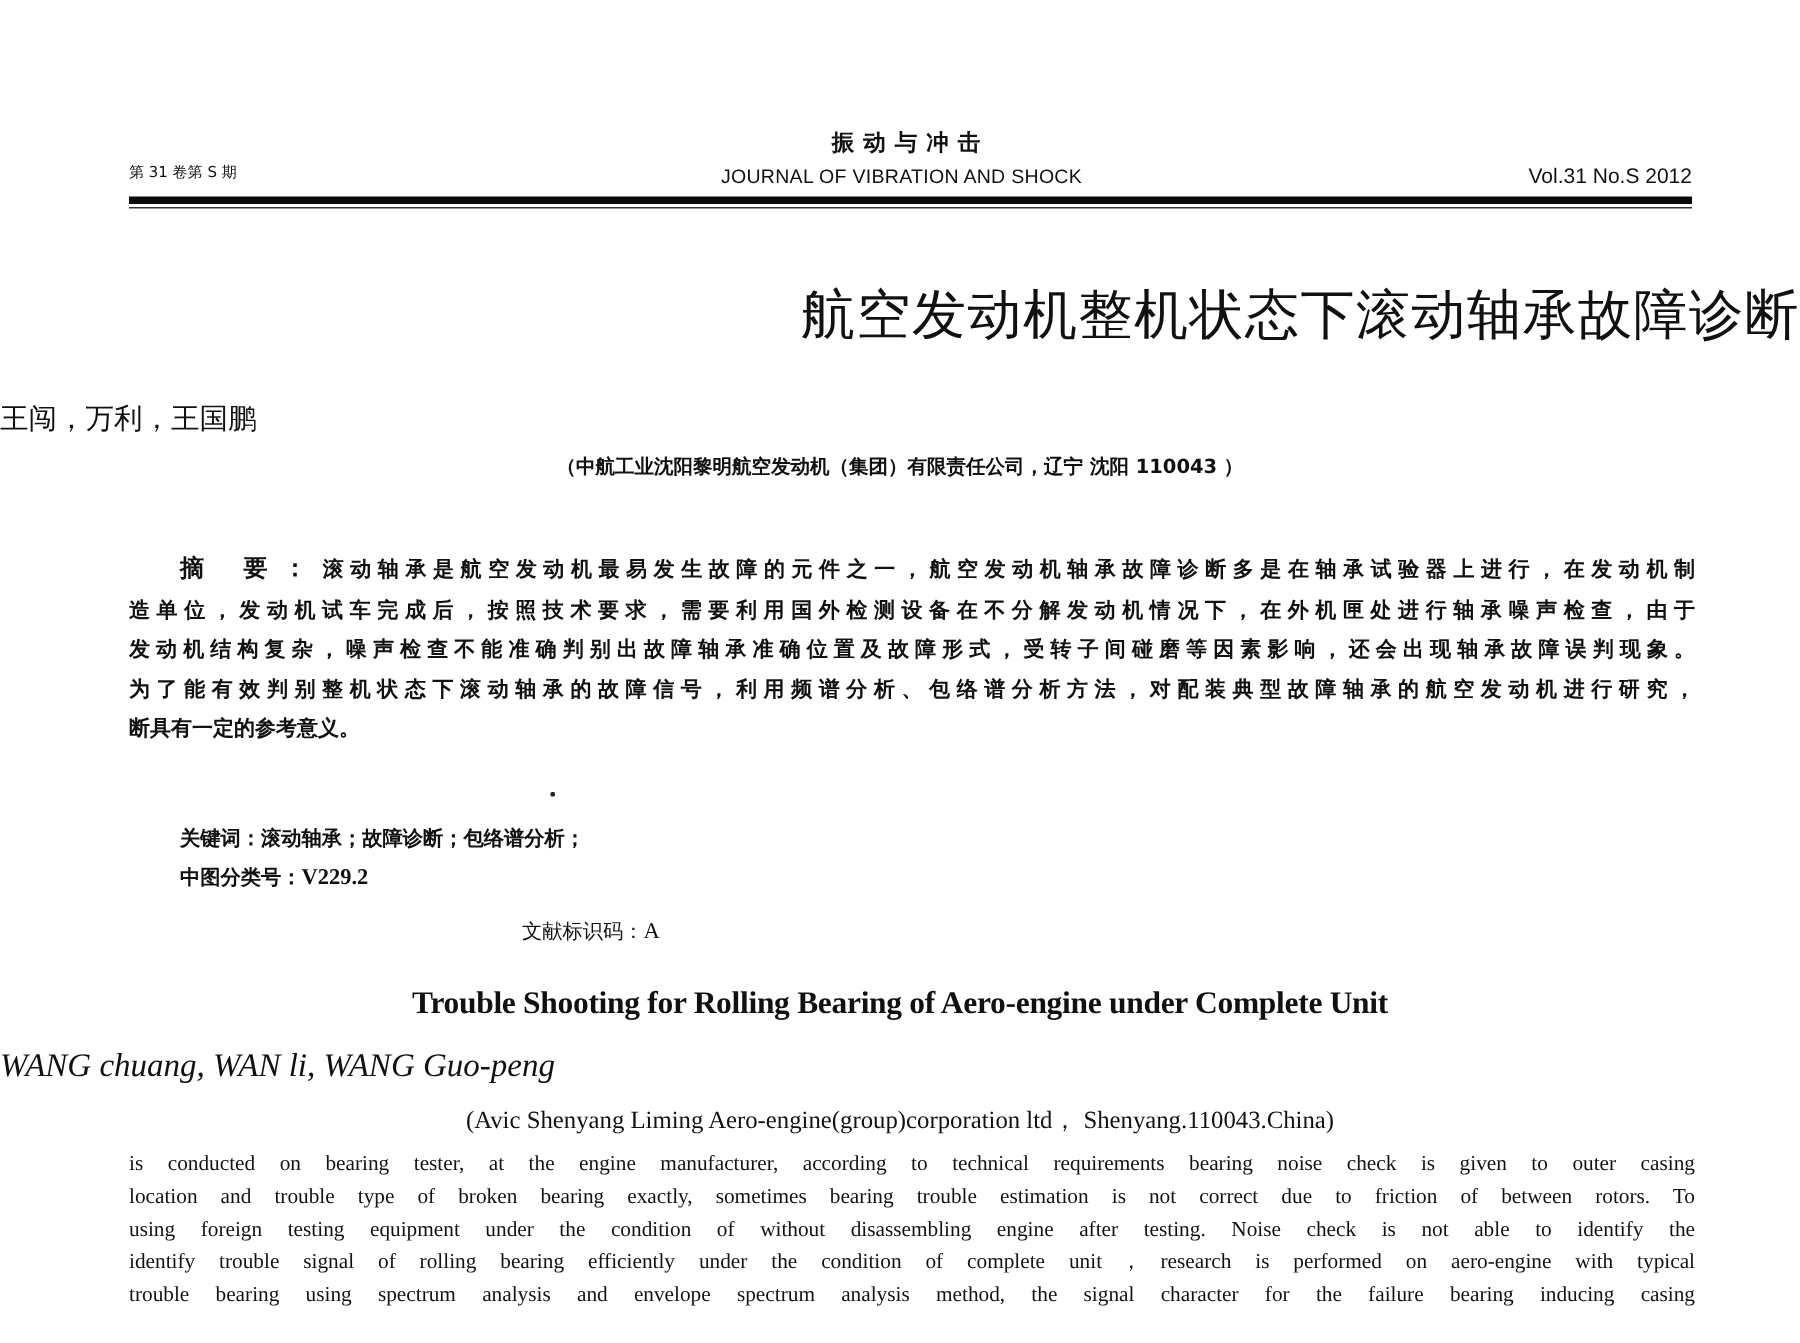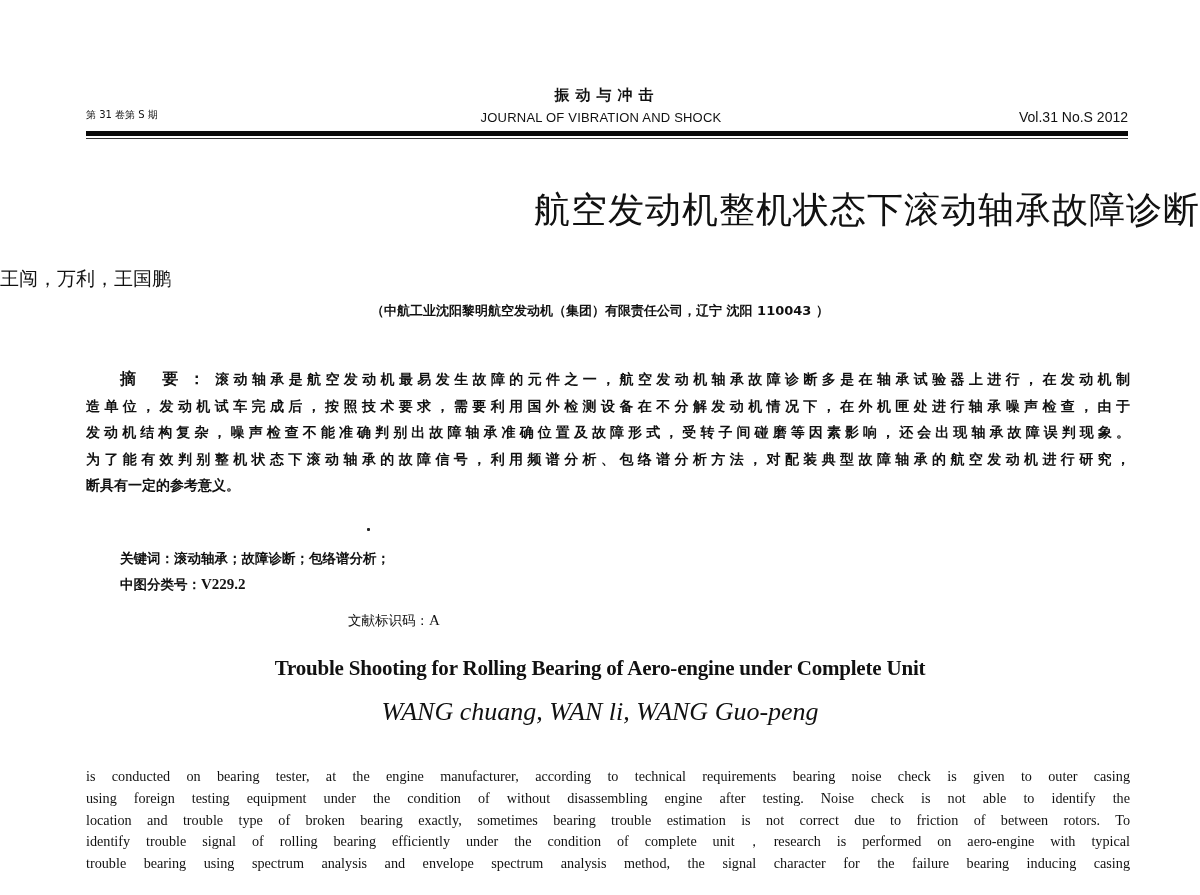--- a/index.html
+++ b/index.html
@@ -178,24 +178,24 @@
       text-align: center;
       font-family: "Liberation Serif", serif;
       font-weight: bold;
       font-size: 21px;
       letter-spacing: -0.2px;
     }
     .authors-en {
       position: absolute;
       left: 0; right: 0;
       top: 697px;
-      text-align: center;
+      text-align: left;
       font-family: "Liberation Serif", serif;
       font-style: italic;
-      font-size: 26px;
+      font-size: 22px;
     }
     .affil-en {
       position: absolute;
       left: 0; right: 0;
       top: 736px;
       text-align: center;
       font-family: "Liberation Serif", serif;
       font-size: 16.5px;
     }
 
@@ -263,22 +263,23 @@
   </div>
   <div class="classif-cn">
     <span>中图分类号：</span><span class="code">V229.2</span>
   </div>
   <div class="doc-code">
     <span>文献标识码：</span><span class="code">A</span>
   </div>
 
   <div class="title-en">Trouble Shooting for Rolling Bearing of Aero-engine under Complete Unit</div>
   <div class="authors-en">WANG chuang, WAN li, WANG Guo-peng</div>
+  <div class="affil-en">(Avic Shenyang Liming Aero-engine(group)corporation ltd， Shenyang.110043.China)</div>
 
   <div class="abstract-en">
     <span class="line">is conducted on bearing tester, at the engine manufacturer, according to technical requirements bearing noise check is given to outer casing</span>
+    <span class="line">location and trouble type of broken bearing exactly, sometimes bearing trouble estimation is not correct due to friction of between rotors. To</span>
     <span class="line">using foreign testing equipment under the condition of without disassembling engine after testing. Noise check is not able to identify the</span>
-    <span class="line">location and trouble type of broken bearing exactly, sometimes bearing trouble estimation is not correct due to friction of between rotors. To</span>
     <span class="line">identify trouble signal of rolling bearing efficiently under the condition of complete unit，research is performed on aero-engine with typical</span>
     <span class="line">trouble bearing using spectrum analysis and envelope spectrum analysis method, the signal character for the failure bearing inducing casing</span>
   </div>
 
 </div>
 
 </body></html>

